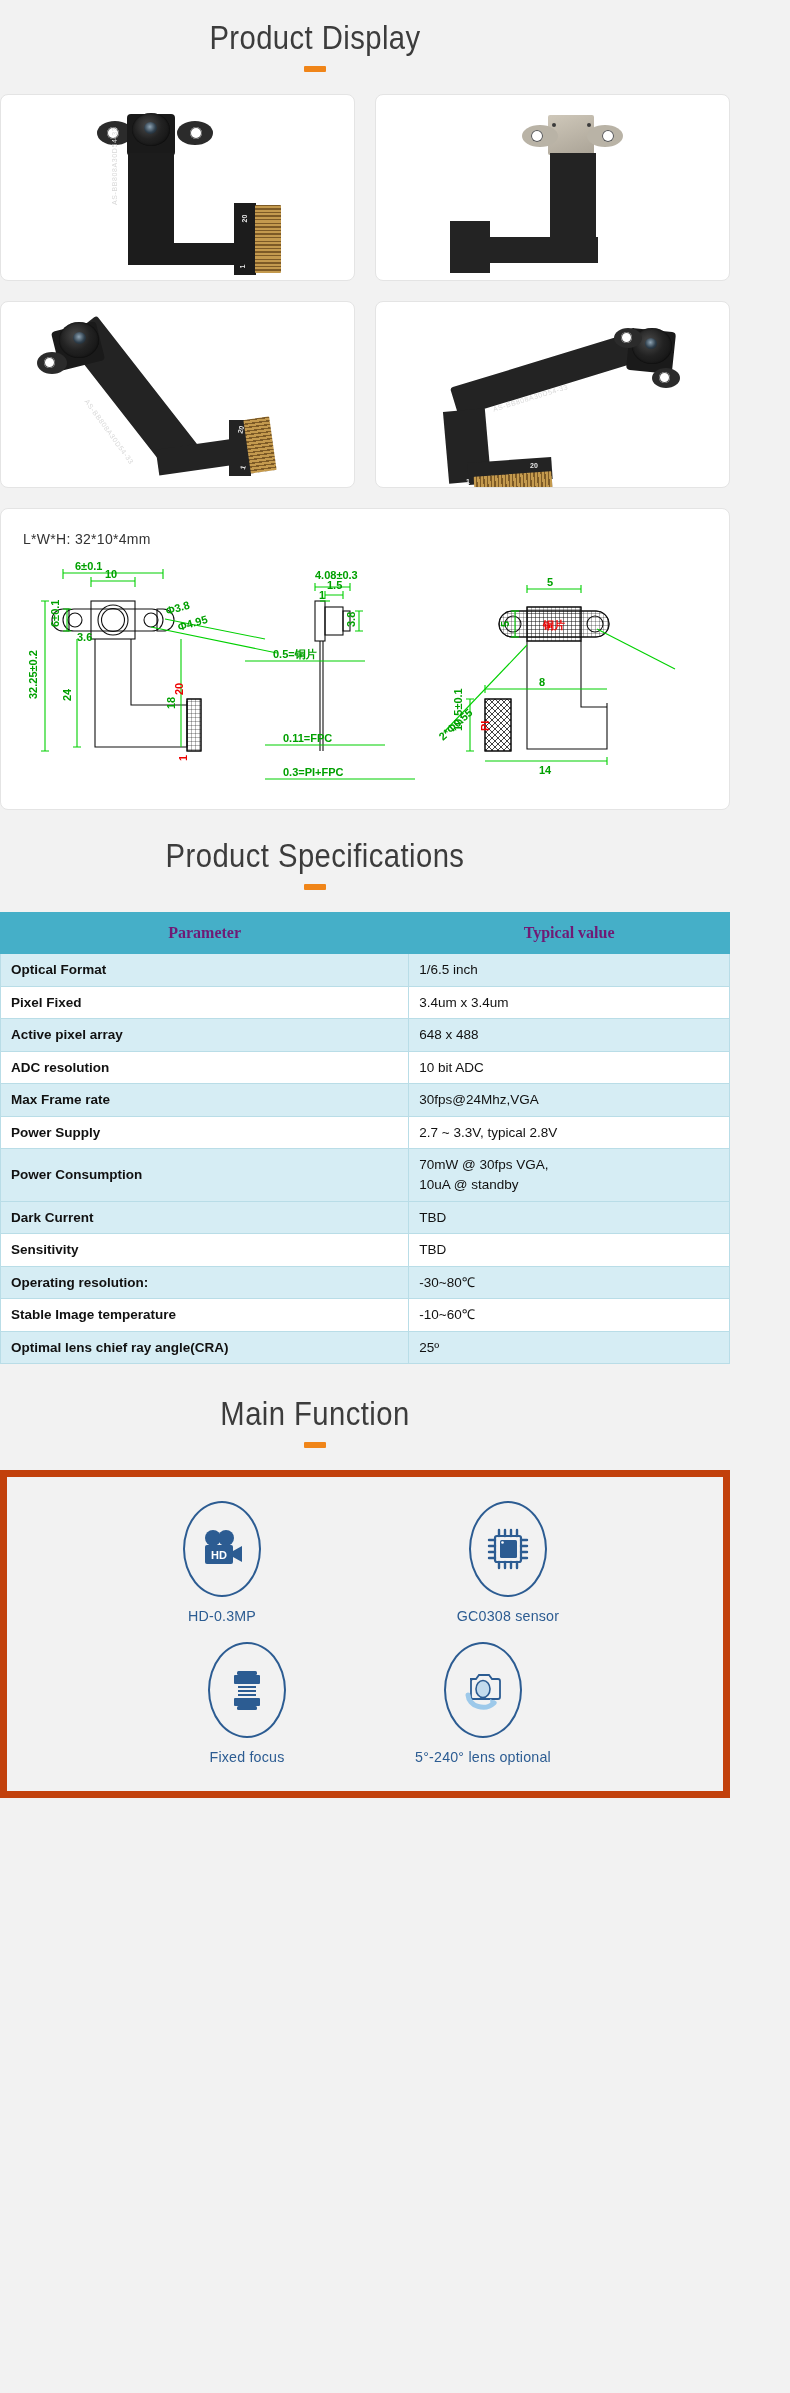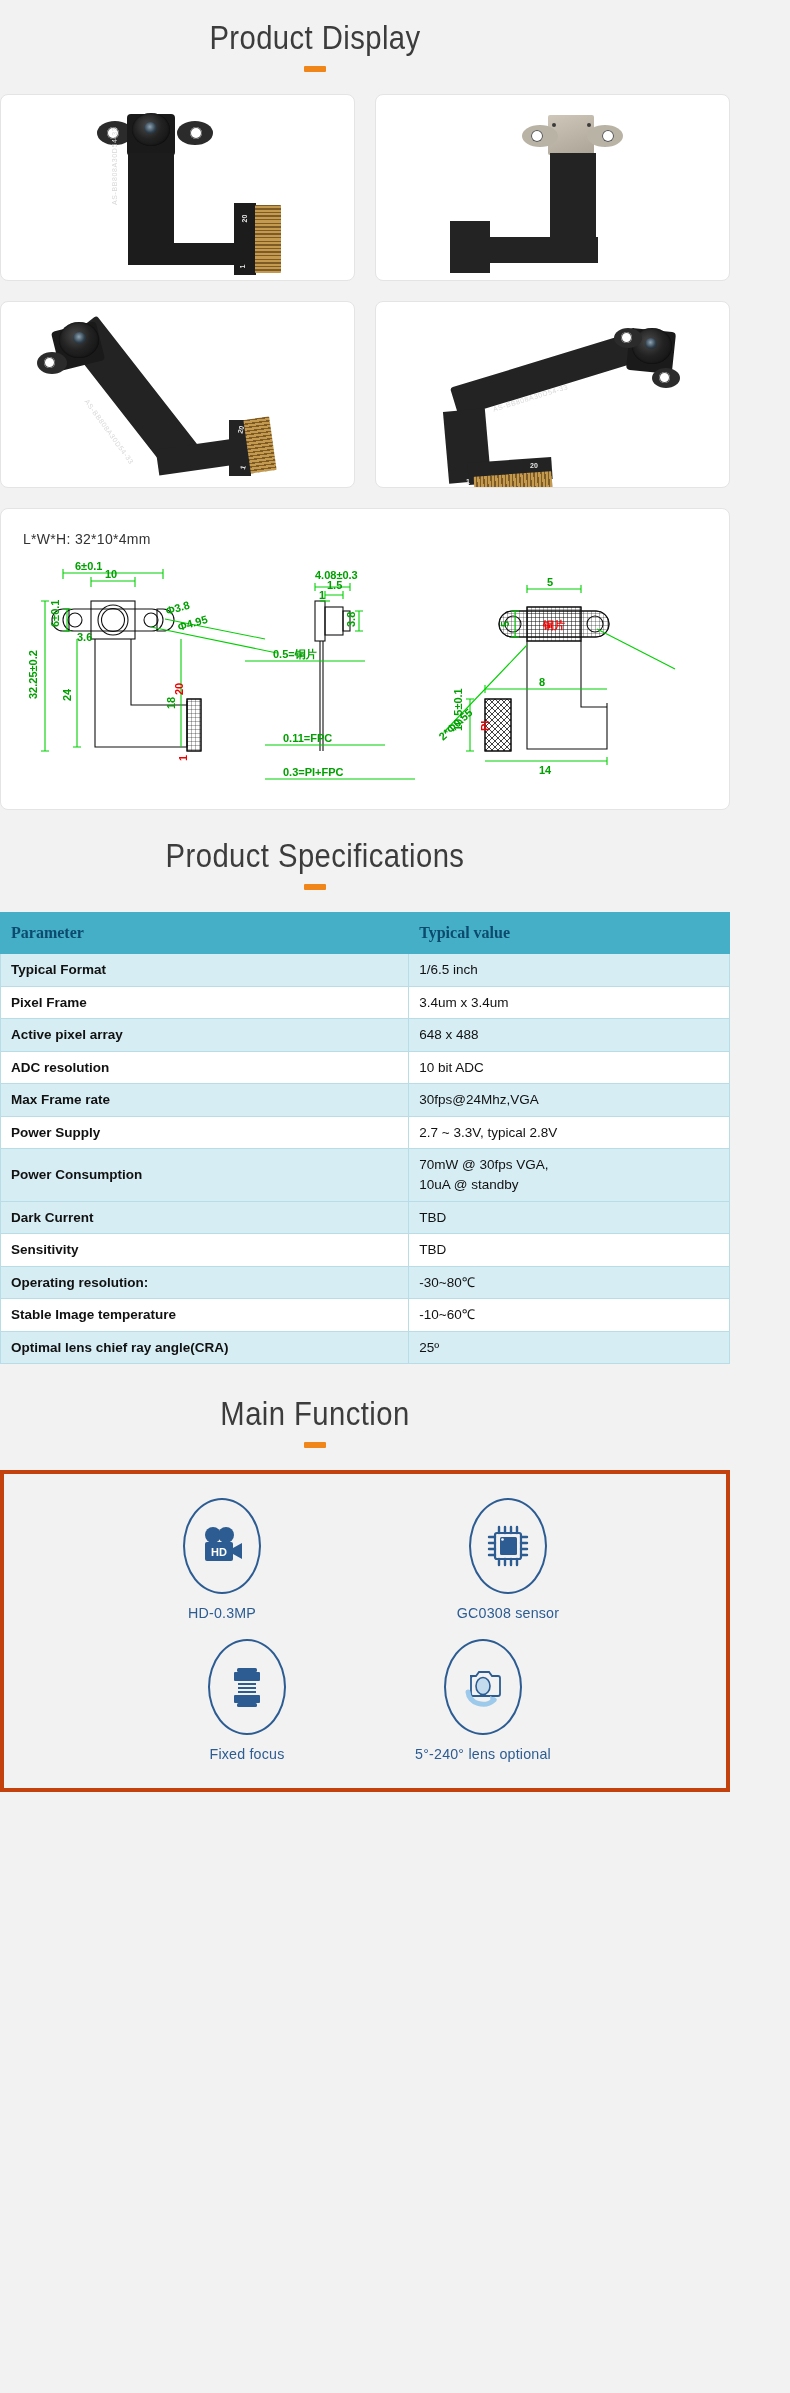--- a/index.html
+++ b/index.html
@@ -96,38 +96,38 @@
   }
   .draw-svg { display: block; margin: 2px auto 0; }
 
   
   .spec-wrap { width: 730px; margin: 22px auto 0; }
   table.spec {
     width: 100%; border-collapse: collapse;
     font-family: "Liberation Sans", sans-serif;
   }
   table.spec th {
-    background: #45afc8; color: #0c4a6e; text-align: left;
+    background: #45afc8; color: #701a75; text-align: center;
     font-family: "Liberation Serif", serif;
     font-weight: 700; font-size: 16px;
     padding: 11px 10px; border: 1px solid #45afc8;
   }
   table.spec td {
     border: 1px solid #b9dde7;
     padding: 6px 10px; font-size: 13.5px; color: #111;
     vertical-align: middle; line-height: 1.45;
   }
   table.spec td.k { font-weight: 700; width: 56%; }
   table.spec tr.odd td { background: #d6edf4; }
   table.spec tr.even td { background: #ffffff; }
 
   
   .func-card {
     width: 730px; margin: 22px auto 30px;
-    background: #f2f2f2; border: 4px solid #c2410c;
+    background: #f2f2f2; border: 7px solid #c2410c;
     padding: 24px 10px 26px;
   }
   .func-row { display: flex; justify-content: center; }
   .func-row.r1 { gap: 86px; margin-bottom: 18px; }
   .func-row.r2 { gap: 36px; }
   .func-item { width: 200px; text-align: center; }
   .func-badge {
     width: 78px; height: 96px; margin: 0 auto 10px;
     border: 2px solid #2c5c92; border-radius: 50%;
     display: flex; align-items: center; justify-content: center;
@@ -333,25 +333,25 @@
   <div class="spec-wrap">
     <table class="spec">
       <thead>
         <tr>
           <th>Parameter</th>
           <th>Typical value</th>
         </tr>
       </thead>
       <tbody id="spec-body">
           <tr class="odd">
-            <td class="k">Typical Format</td>
+            <td class="k">Optical Format</td>
             <td style="white-space: pre-line;">1/6.5 inch</td>
           </tr>
           <tr class="even">
-            <td class="k">Pixel Frame</td>
+            <td class="k">Pixel Fixed</td>
             <td style="white-space: pre-line;">3.4um x 3.4um</td>
           </tr>
           <tr class="odd">
             <td class="k">Active pixel array</td>
             <td style="white-space: pre-line;">648 x 488</td>
           </tr>
           <tr class="even">
             <td class="k">ADC resolution</td>
             <td style="white-space: pre-line;">10 bit ADC</td>
           </tr>

